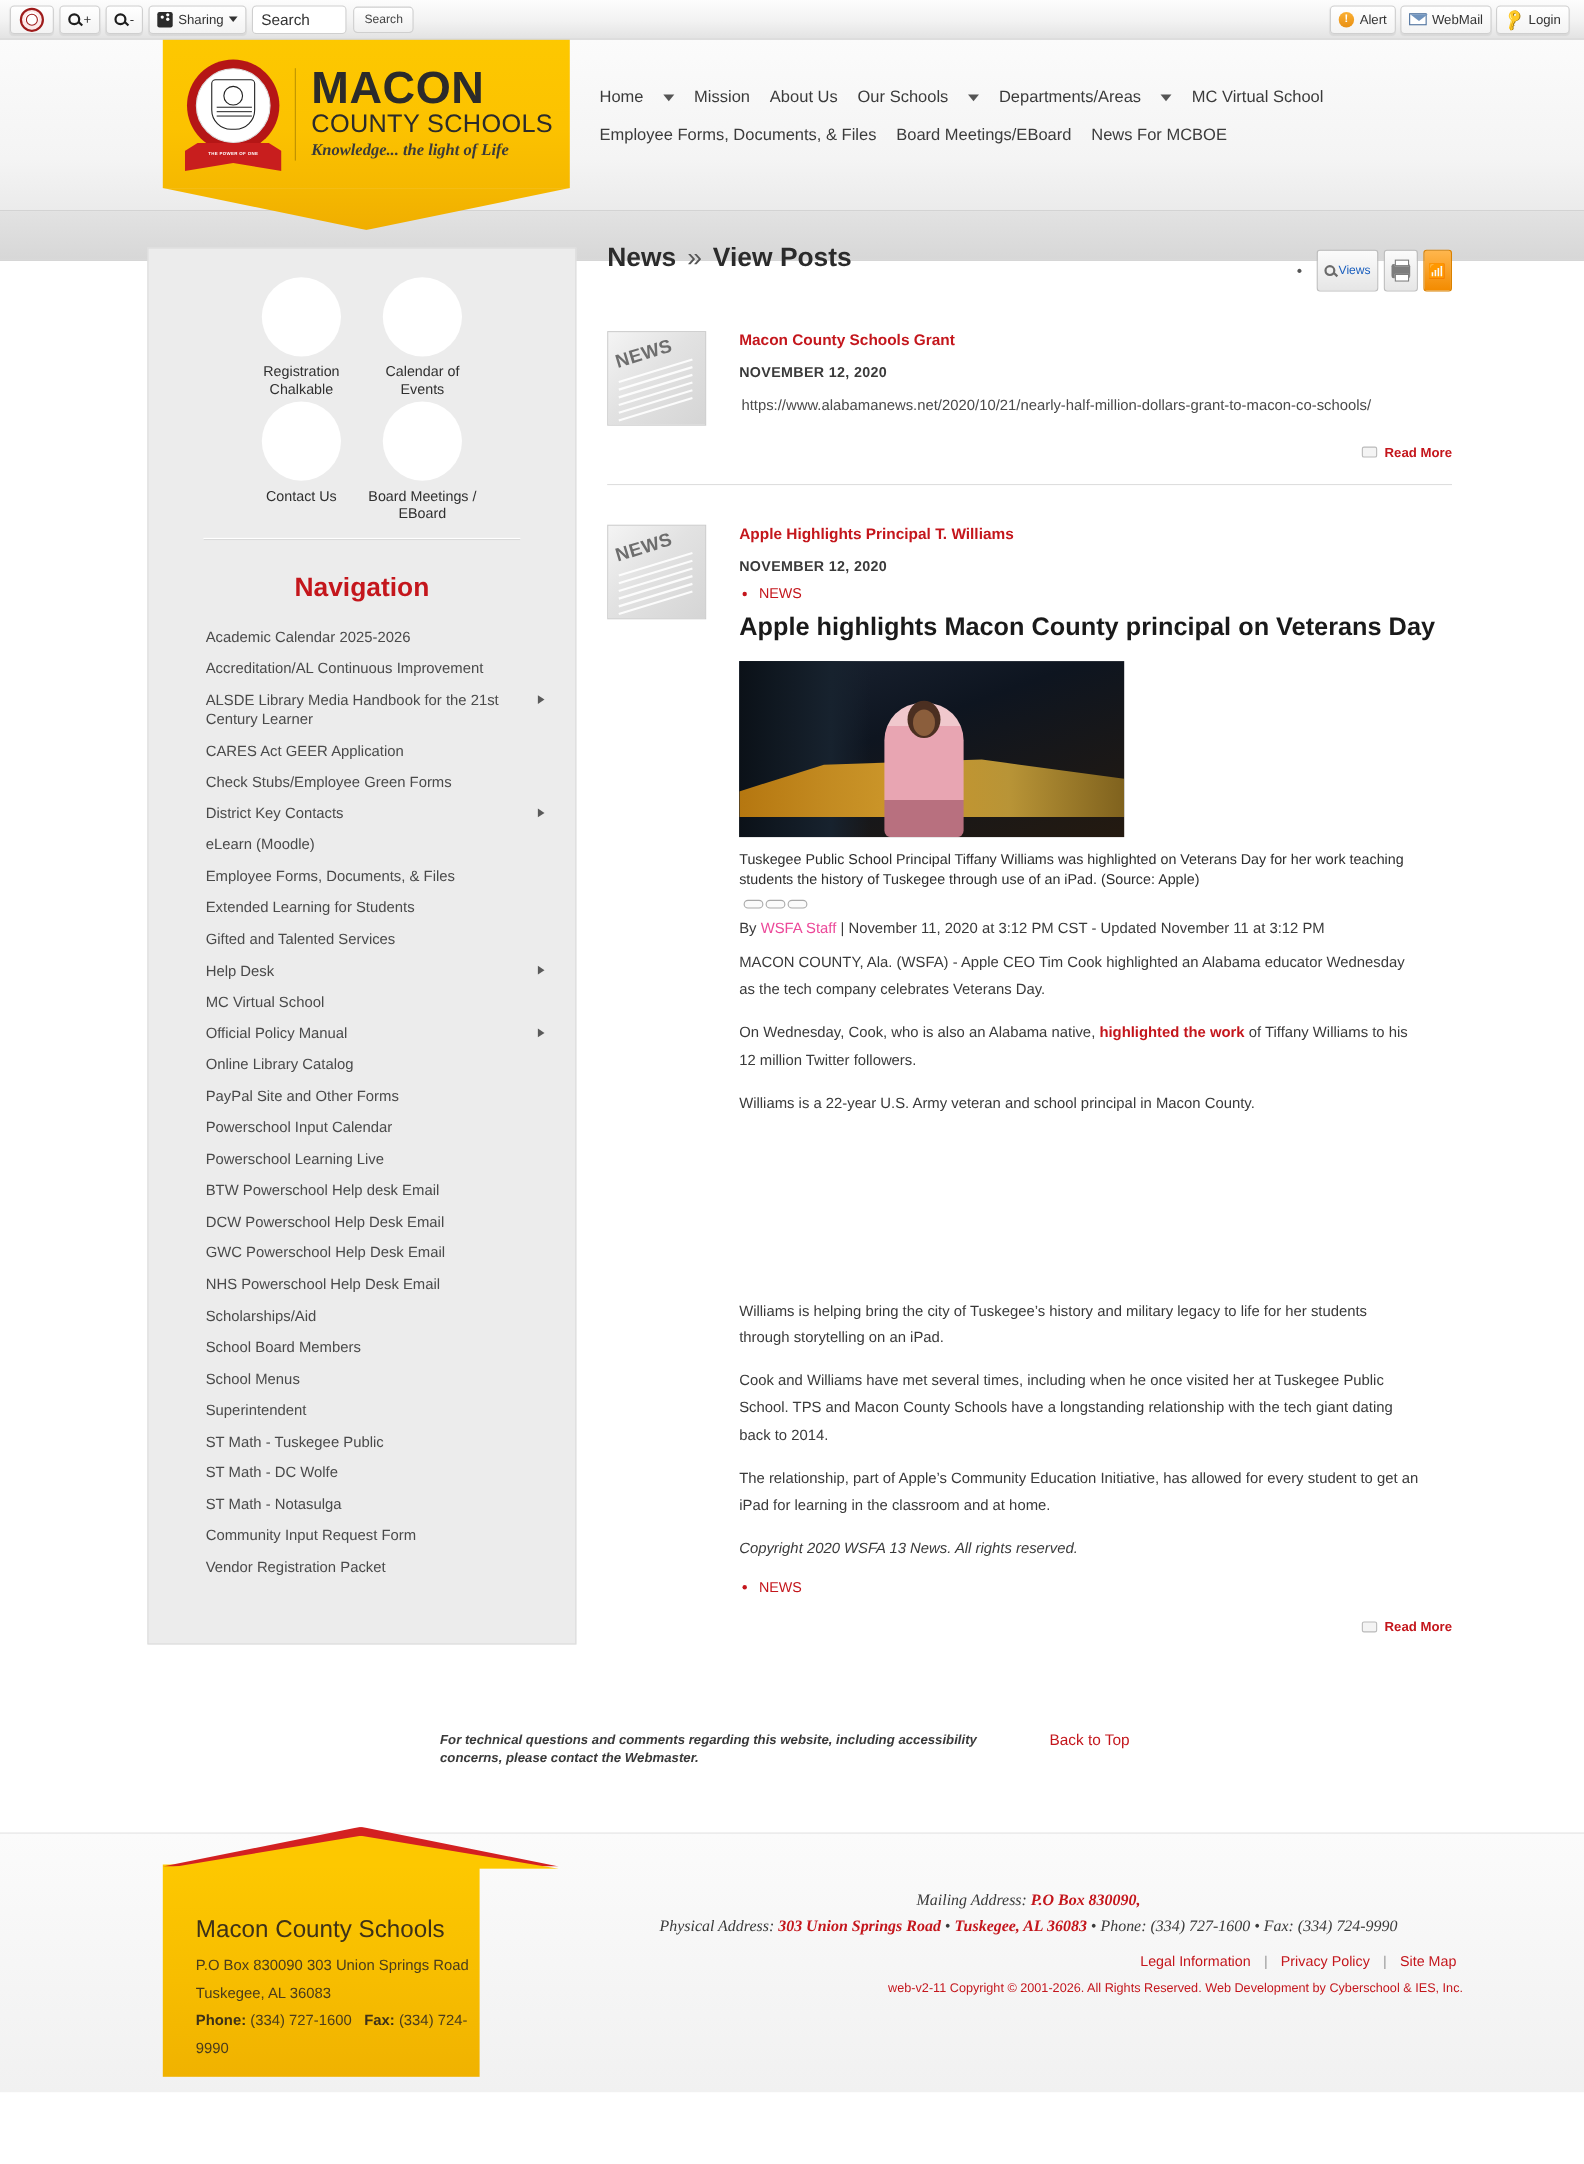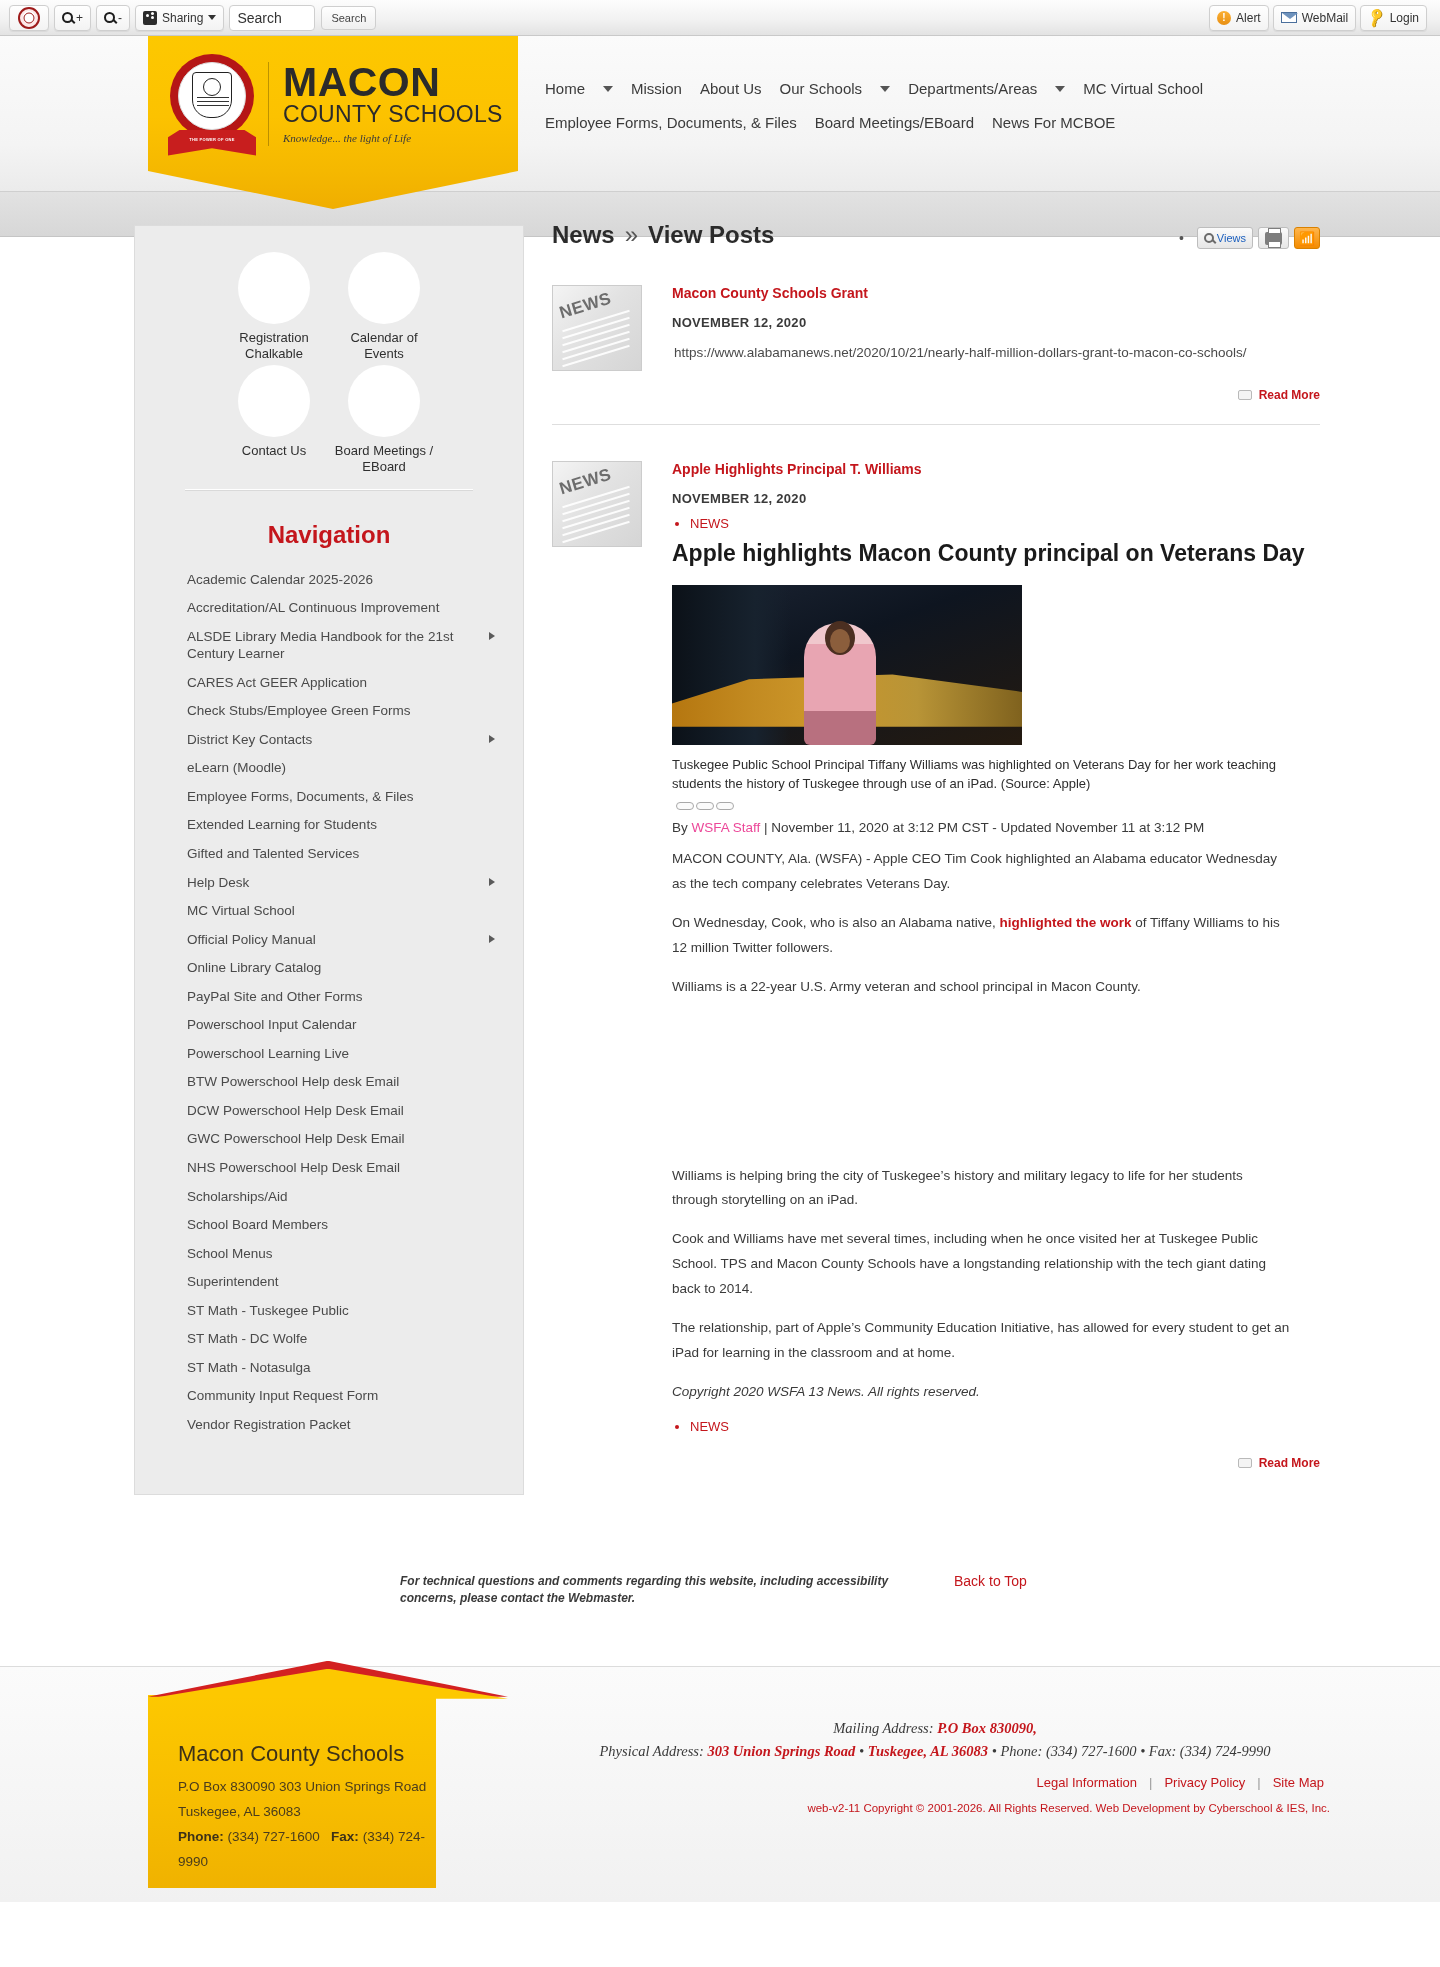--- a/index.html
+++ b/index.html
@@ -112,21 +112,21 @@
     box-shadow:0 4px 0 #333, 0 8px 0 #333;}
   .crest-ribbon{
     position:absolute;left:2px;bottom:0;width:88px;height:26px;
     background:#c81e1e;clip-path:polygon(0 30%,14% 0,86% 0,100% 30%,100% 100%,50% 72%,0 100%);
   }
   .crest-ribbon span{display:block;text-align:center;color:#fff;font-size:4px;letter-spacing:.3px;margin-top:7px;font-weight:bold;}
   .logo-divider{width:1px;height:84px;background:rgba(0,0,0,.25);margin:0 14px 0 10px;}
   .logo-text{display:flex;flex-direction:column;justify-content:center;}
   .logo-macon{font-size:41px;font-weight:bold;color:#2b2b2b;line-height:.95;letter-spacing:.5px;}
   .logo-cs{font-size:23px;color:#2b2b2b;line-height:1.1;letter-spacing:.3px;}
-  .logo-tag{font-family:"Liberation Serif",serif;font-style:italic;font-size:11px;color:#3a3a3a;margin-top:4px;}
+  .logo-tag{font-family:"Liberation Serif",serif;font-style:italic;font-size:15px;color:#3a3a3a;margin-top:4px;font-weight:bold;}
 
   .nav-area{position:absolute;left:520px;top:0;right:0;padding-top:36px;}
   .nav-row{display:flex;align-items:center;flex-wrap:wrap;padding-left:25px;}
   .nav-item{font-size:15px;color:#3b3b3b;margin-right:18px;white-space:nowrap;cursor:pointer;line-height:34px;}
   .nav-arrow{display:inline-block;width:0;height:0;border-left:5px solid transparent;border-right:5px solid transparent;
     border-top:6px solid #555;margin-right:18px;}
   .header-shadow{position:absolute;left:0;right:0;top:155px;height:46px;
     background:linear-gradient(to bottom,#e2e2e2,#d7d7d7);border-top:1px solid #cfcfcf;border-bottom:1px solid #c5c5c5;}
 
   
@@ -154,21 +154,21 @@
   }
 
   
   .main{flex:1;margin-left:28px;margin-top:30px;padding-right:120px;}
   .main-head{display:flex;align-items:flex-start;}
   .crumb{font-size:24px;font-weight:bold;color:#2b2b2b;}
   .crumb .sep{color:#555;font-weight:normal;margin:0 10px;}
   .head-tools{margin-left:auto;display:flex;align-items:center;padding-top:6px;}
   .dot{font-size:14px;color:#555;margin-right:8px;}
   .tool-btn{
-    height:22px;border:1px solid #bdbdbd;border-radius:3px;
+    height:38px;border:1px solid #bdbdbd;border-radius:3px;
     background:linear-gradient(to bottom,#fbfbfb,#e6e6e6);
     display:flex;align-items:center;padding:0 6px;margin-left:5px;cursor:pointer;font-size:11px;
   }
   .tool-btn .lbl{color:#1b5fbe;margin-left:3px;}
   .rss{background:linear-gradient(to bottom,#ffb64d,#f38b00);border-color:#d98100;width:26px;justify-content:center;}
   .rss-glyph{color:#fff;font-size:13px;line-height:1;}
   .printer{width:17px;height:13px;background:#7d7d7d;border-radius:2px;position:relative;}
   .printer::before{content:"";position:absolute;left:3px;top:-4px;width:11px;height:4px;background:#fff;border:1px solid #7d7d7d;}
   .printer::after{content:"";position:absolute;left:3px;bottom:-3px;width:11px;height:5px;background:#fff;border:1px solid #7d7d7d;}
   .views-mag{width:10px;height:10px;border:2px solid #6b6b6b;border-radius:50%;position:relative;}

